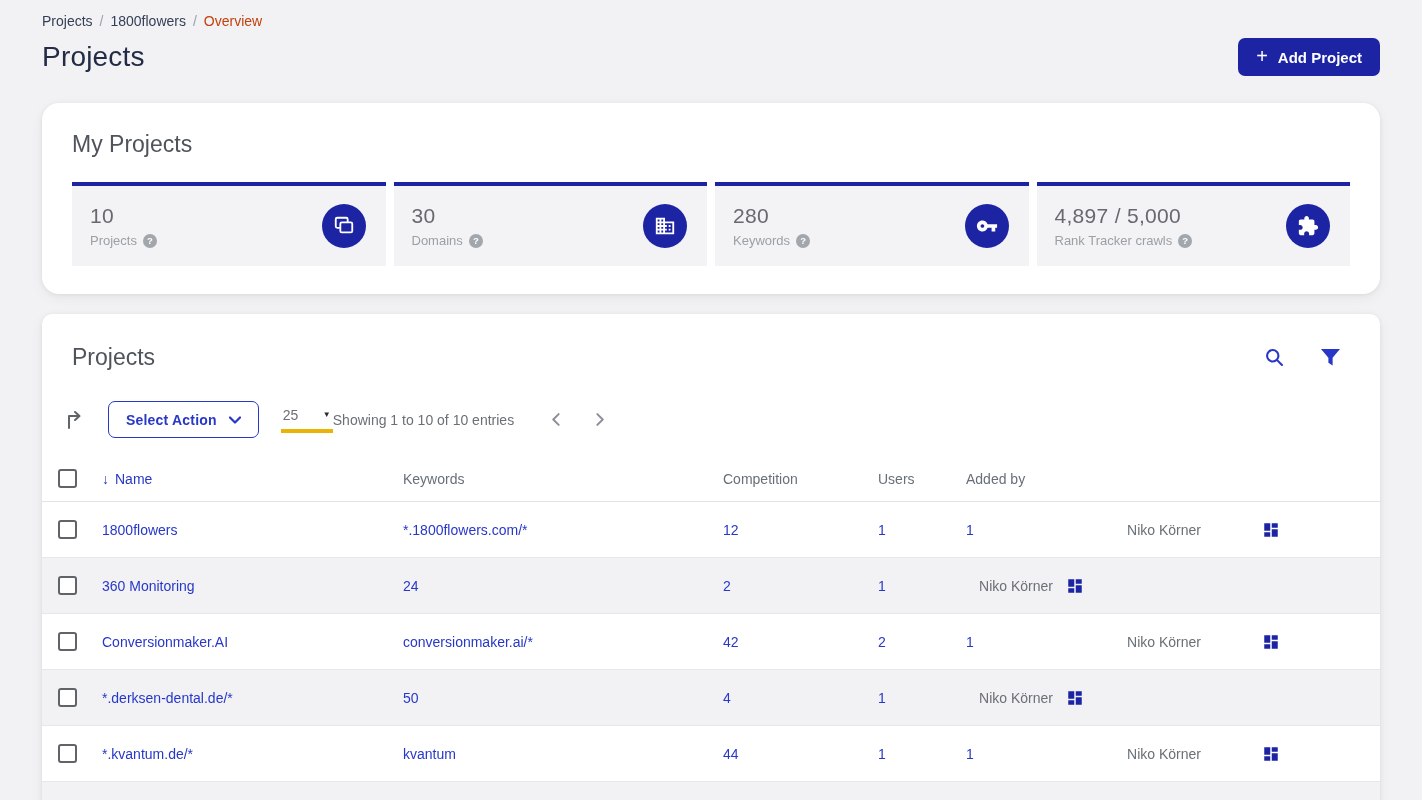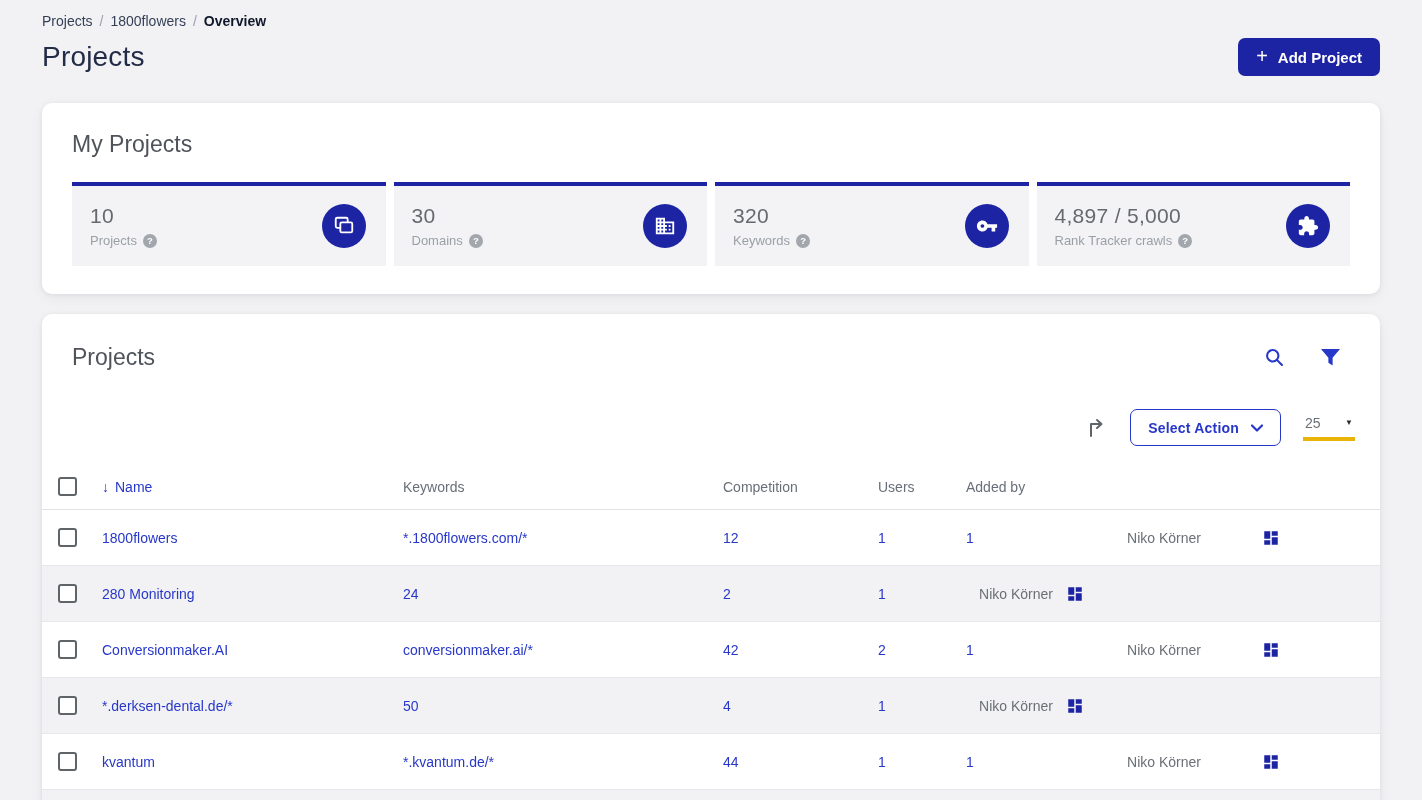--- a/index.html
+++ b/index.html
@@ -8,42 +8,42 @@
     font-family:"Liberation Sans","DejaVu Sans",sans-serif;
     background:#f2f2f4;
     color:#4f545b;
   }
   .page { padding:0 42px; }
 
   
   .breadcrumb { padding-top:13px; font-size:14px; display:flex; gap:7px; align-items:center; }
   .breadcrumb .crumb { color:#343f56; font-weight:500; }
   .breadcrumb .sep { color:#99a1af; }
-  .breadcrumb .crumb.current { color:#0f172a; font-weight:700; }
+  .breadcrumb .crumb.current { color:#c2410c; font-weight:400; }
 
   
   .title-row { margin-top:6px; display:flex; justify-content:space-between; align-items:center; height:44px; }
   .page-title { font-size:28px; font-weight:500; color:#232c47; letter-spacing:.2px; }
   .add-btn {
     background:#1d24a4; color:#fff; border:none; border-radius:7px;
     height:38px; padding:0 18px; font-size:15px; font-weight:600;
     display:flex; align-items:center; gap:10px; cursor:pointer;
     font-family:inherit;
   }
   .add-btn .plus { font-size:20px; font-weight:400; line-height:1; margin-top:-2px; }
 
   
   .card {
     background:#fff; border-radius:10px;
     box-shadow:0 1px 4px rgba(40,45,60,.08), 0 4px 14px rgba(40,45,60,.05);
   }
   .card-title { font-size:23px; font-weight:400; color:#4f545b; }
 
   
-  .card-stats { margin-top:24px; padding:28px 30px; }
+  .card-stats { margin-top:24px; padding:28px 30px;border-radius:17px; }
   .stats-row { display:flex; gap:8px; margin-top:24px; }
   .stat {
     flex:1; background:#f3f3f5; border-top:4px solid #1d24a4;
     height:84px; padding:14px 20px 14px 18px;
     display:flex; justify-content:space-between; align-items:center;
   }
   .stat-value { font-size:21px; color:#66696e; letter-spacing:.3px; }
   .stat-label { margin-top:5px; font-size:13px; color:#9ba0a6; display:flex; align-items:center; gap:6px; }
   .help-dot {
     width:14px; height:14px; border-radius:50%; background:#a2a6ad; color:#fff;
@@ -53,21 +53,21 @@
     width:44px; height:44px; border-radius:50%; background:#1d24a4;
     display:flex; align-items:center; justify-content:center; flex-shrink:0;
   }
 
   
   .card-table { margin-top:20px; padding-top:30px; height:560px; }
   .panel-head { display:flex; justify-content:space-between; align-items:center; padding:0 40px 0 30px; }
   .panel-icons { display:flex; gap:36px; align-items:center; }
   .icon-btn { background:none; border:none; cursor:pointer; padding:0; display:flex; }
 
-  .action-row { margin-top:38px; padding:0 25px 0 22px; display:flex; justify-content:flex-end; align-items:center; }
+  .action-row { margin-top:30px; padding:0 16px 0 22px; display:flex; justify-content:flex-start; align-items:center; }
   .action-left { display:flex; align-items:center; gap:22px; }
   .select-action {
     background:#fff; border:1px solid #2737c8; border-radius:7px; color:#2737c8;
     height:37px; padding:0 17px; font-size:14px; font-weight:600; letter-spacing:.2px;
     display:flex; align-items:center; gap:12px; cursor:pointer; font-family:inherit;
   }
   .pagesize {
     width:52px; display:flex; justify-content:space-between; align-items:center;
     border-bottom:4px solid #eab308; padding:0 2px 6px 2px; font-size:14px; color:#6a6f75; cursor:pointer;
   }
@@ -149,21 +149,21 @@
         </div>
         <div class="stat-icon-circle">
           <svg width="22" height="22" viewBox="0 0 24 24" fill="#fff">
             <path d="M12 7V3H2v18h20V7H12zM6 19H4v-2h2v2zm0-4H4v-2h2v2zm0-4H4V9h2v2zm0-4H4V5h2v2zm4 12H8v-2h2v2zm0-4H8v-2h2v2zm0-4H8V9h2v2zm0-4H8V5h2v2zm10 12h-8v-2h2v-2h-2v-2h2v-2h-2V9h8v10zm-2-8h-2v2h2v-2zm0 4h-2v2h2v-2z"></path>
           </svg>
         </div>
       </div>
 
       <div class="stat">
         <div>
-          <div class="stat-value">320</div>
+          <div class="stat-value">280</div>
           <div class="stat-label">
             <span>Keywords</span>
             <span class="help-dot">?</span>
           </div>
         </div>
         <div class="stat-icon-circle">
           <svg width="22" height="22" viewBox="0 0 24 24" fill="#fff">
             <path d="M12.65 10C11.83 7.67 9.61 6 7 6c-3.31 0-6 2.69-6 6s2.69 6 6 6c2.61 0 4.83-1.67 5.65-4H17v4h4v-4h2v-4H12.65zM7 14c-1.1 0-2-.9-2-2s.9-2 2-2 2 .9 2 2-.9 2-2 2z"></path>
           </svg>
         </div>
@@ -218,20 +218,33 @@
           <span>Select Action</span>
           <svg width="12" height="8" viewBox="0 0 12 8" fill="none" stroke="#2737c8" stroke-width="2.2" stroke-linecap="round" stroke-linejoin="round">
             <polyline points="1,1.5 6,6.5 11,1.5"></polyline>
           </svg>
         </button>
         <div class="pagesize">
           <span>25</span>
           <span class="tri">▼</span>
         </div>
       </div>
+      <div class="action-right">
+        <span class="showing">Showing 1 to 10 of 10 entries</span>
+        <button class="pager">
+          <svg width="13" height="13" viewBox="0 0 12 12" fill="none" stroke="#8a8f98" stroke-width="1.8" stroke-linecap="round" stroke-linejoin="round">
+            <polyline points="8,1 3,6 8,11"></polyline>
+          </svg>
+        </button>
+        <button class="pager">
+          <svg width="13" height="13" viewBox="0 0 12 12" fill="none" stroke="#8a8f98" stroke-width="1.8" stroke-linecap="round" stroke-linejoin="round">
+            <polyline points="4,1 9,6 4,11"></polyline>
+          </svg>
+        </button>
+      </div>
     </div>
 
     <div class="table">
       <div class="trow thead">
         <div class="cell-check">
             <div class="checkbox"></div>
           </div>
         <div class="th-name sortable">
           <span class="sort-arrow">↓</span>
           <span>Name</span>
@@ -260,21 +273,21 @@
           <path d="M3 13h8V3H3v10zm0 8h8v-6H3v6zm10 0h8V11h-8v10zm0-18v6h8V3h-8z"></path>
         </svg>
       </span>
     </div>
   </div>
 
   <div class="trow">
     <div class="cell-check">
               <div class="checkbox"></div>
             </div>
-    <div><a class="link">280 Monitoring</a></div>
+    <div><a class="link">360 Monitoring</a></div>
     <div><a class="link">24</a></div>
     <div><a class="link">2</a></div>
     <div><a class="link">1</a></div>
     <div class="cell-added">Niko Körner</div>
     <div class="cell-icon">
       <span style="cursor:pointer;display:flex;">
         <svg width="18" height="18" viewBox="0 0 24 24" fill="#1d24a4">
           <path d="M3 13h8V3H3v10zm0 8h8v-6H3v6zm10 0h8V11h-8v10zm0-18v6h8V3h-8z"></path>
         </svg>
       </span>
@@ -315,22 +328,22 @@
           <path d="M3 13h8V3H3v10zm0 8h8v-6H3v6zm10 0h8V11h-8v10zm0-18v6h8V3h-8z"></path>
         </svg>
       </span>
     </div>
   </div>
 
   <div class="trow">
     <div class="cell-check">
               <div class="checkbox"></div>
             </div>
+    <div><a class="link">*.kvantum.de/*</a></div>
     <div><a class="link">kvantum</a></div>
-    <div><a class="link">*.kvantum.de/*</a></div>
     <div><a class="link">44</a></div>
     <div><a class="link">1</a></div>
     <div><a class="link">1</a></div>
     <div class="cell-added">Niko Körner</div>
     <div class="cell-icon">
       <span style="cursor:pointer;display:flex;">
         <svg width="18" height="18" viewBox="0 0 24 24" fill="#1d24a4">
           <path d="M3 13h8V3H3v10zm0 8h8v-6H3v6zm10 0h8V11h-8v10zm0-18v6h8V3h-8z"></path>
         </svg>
       </span>

